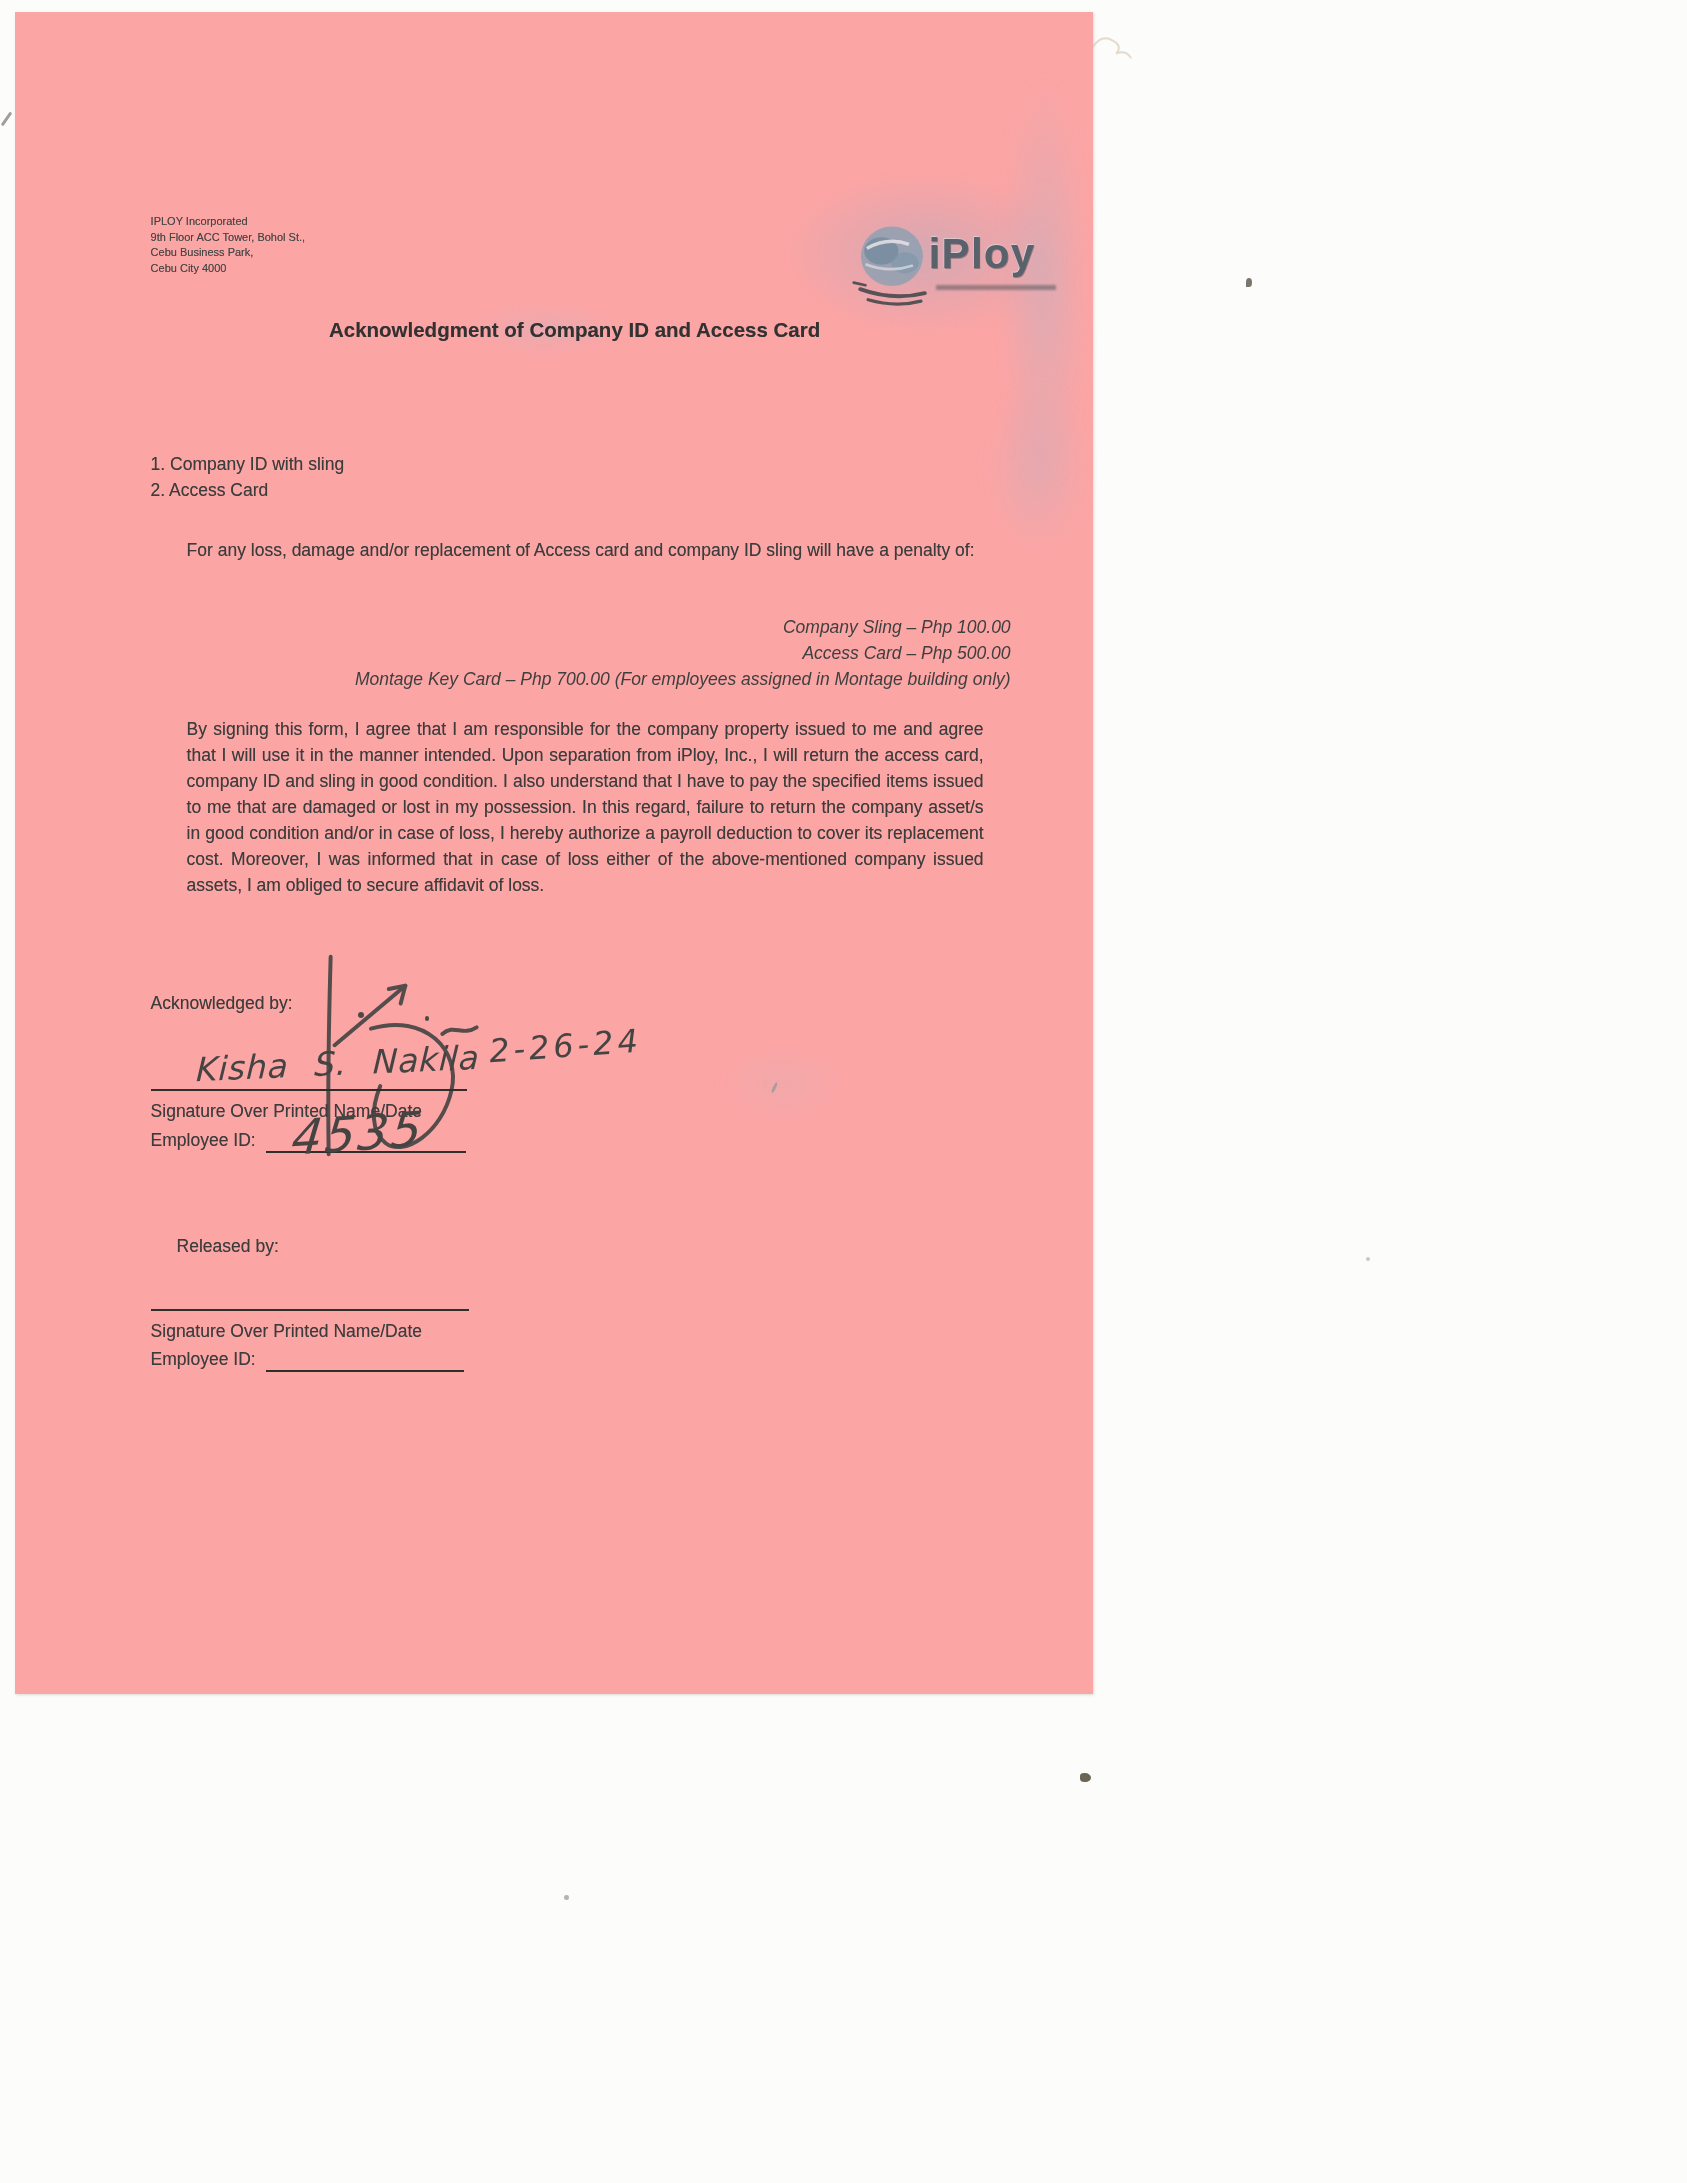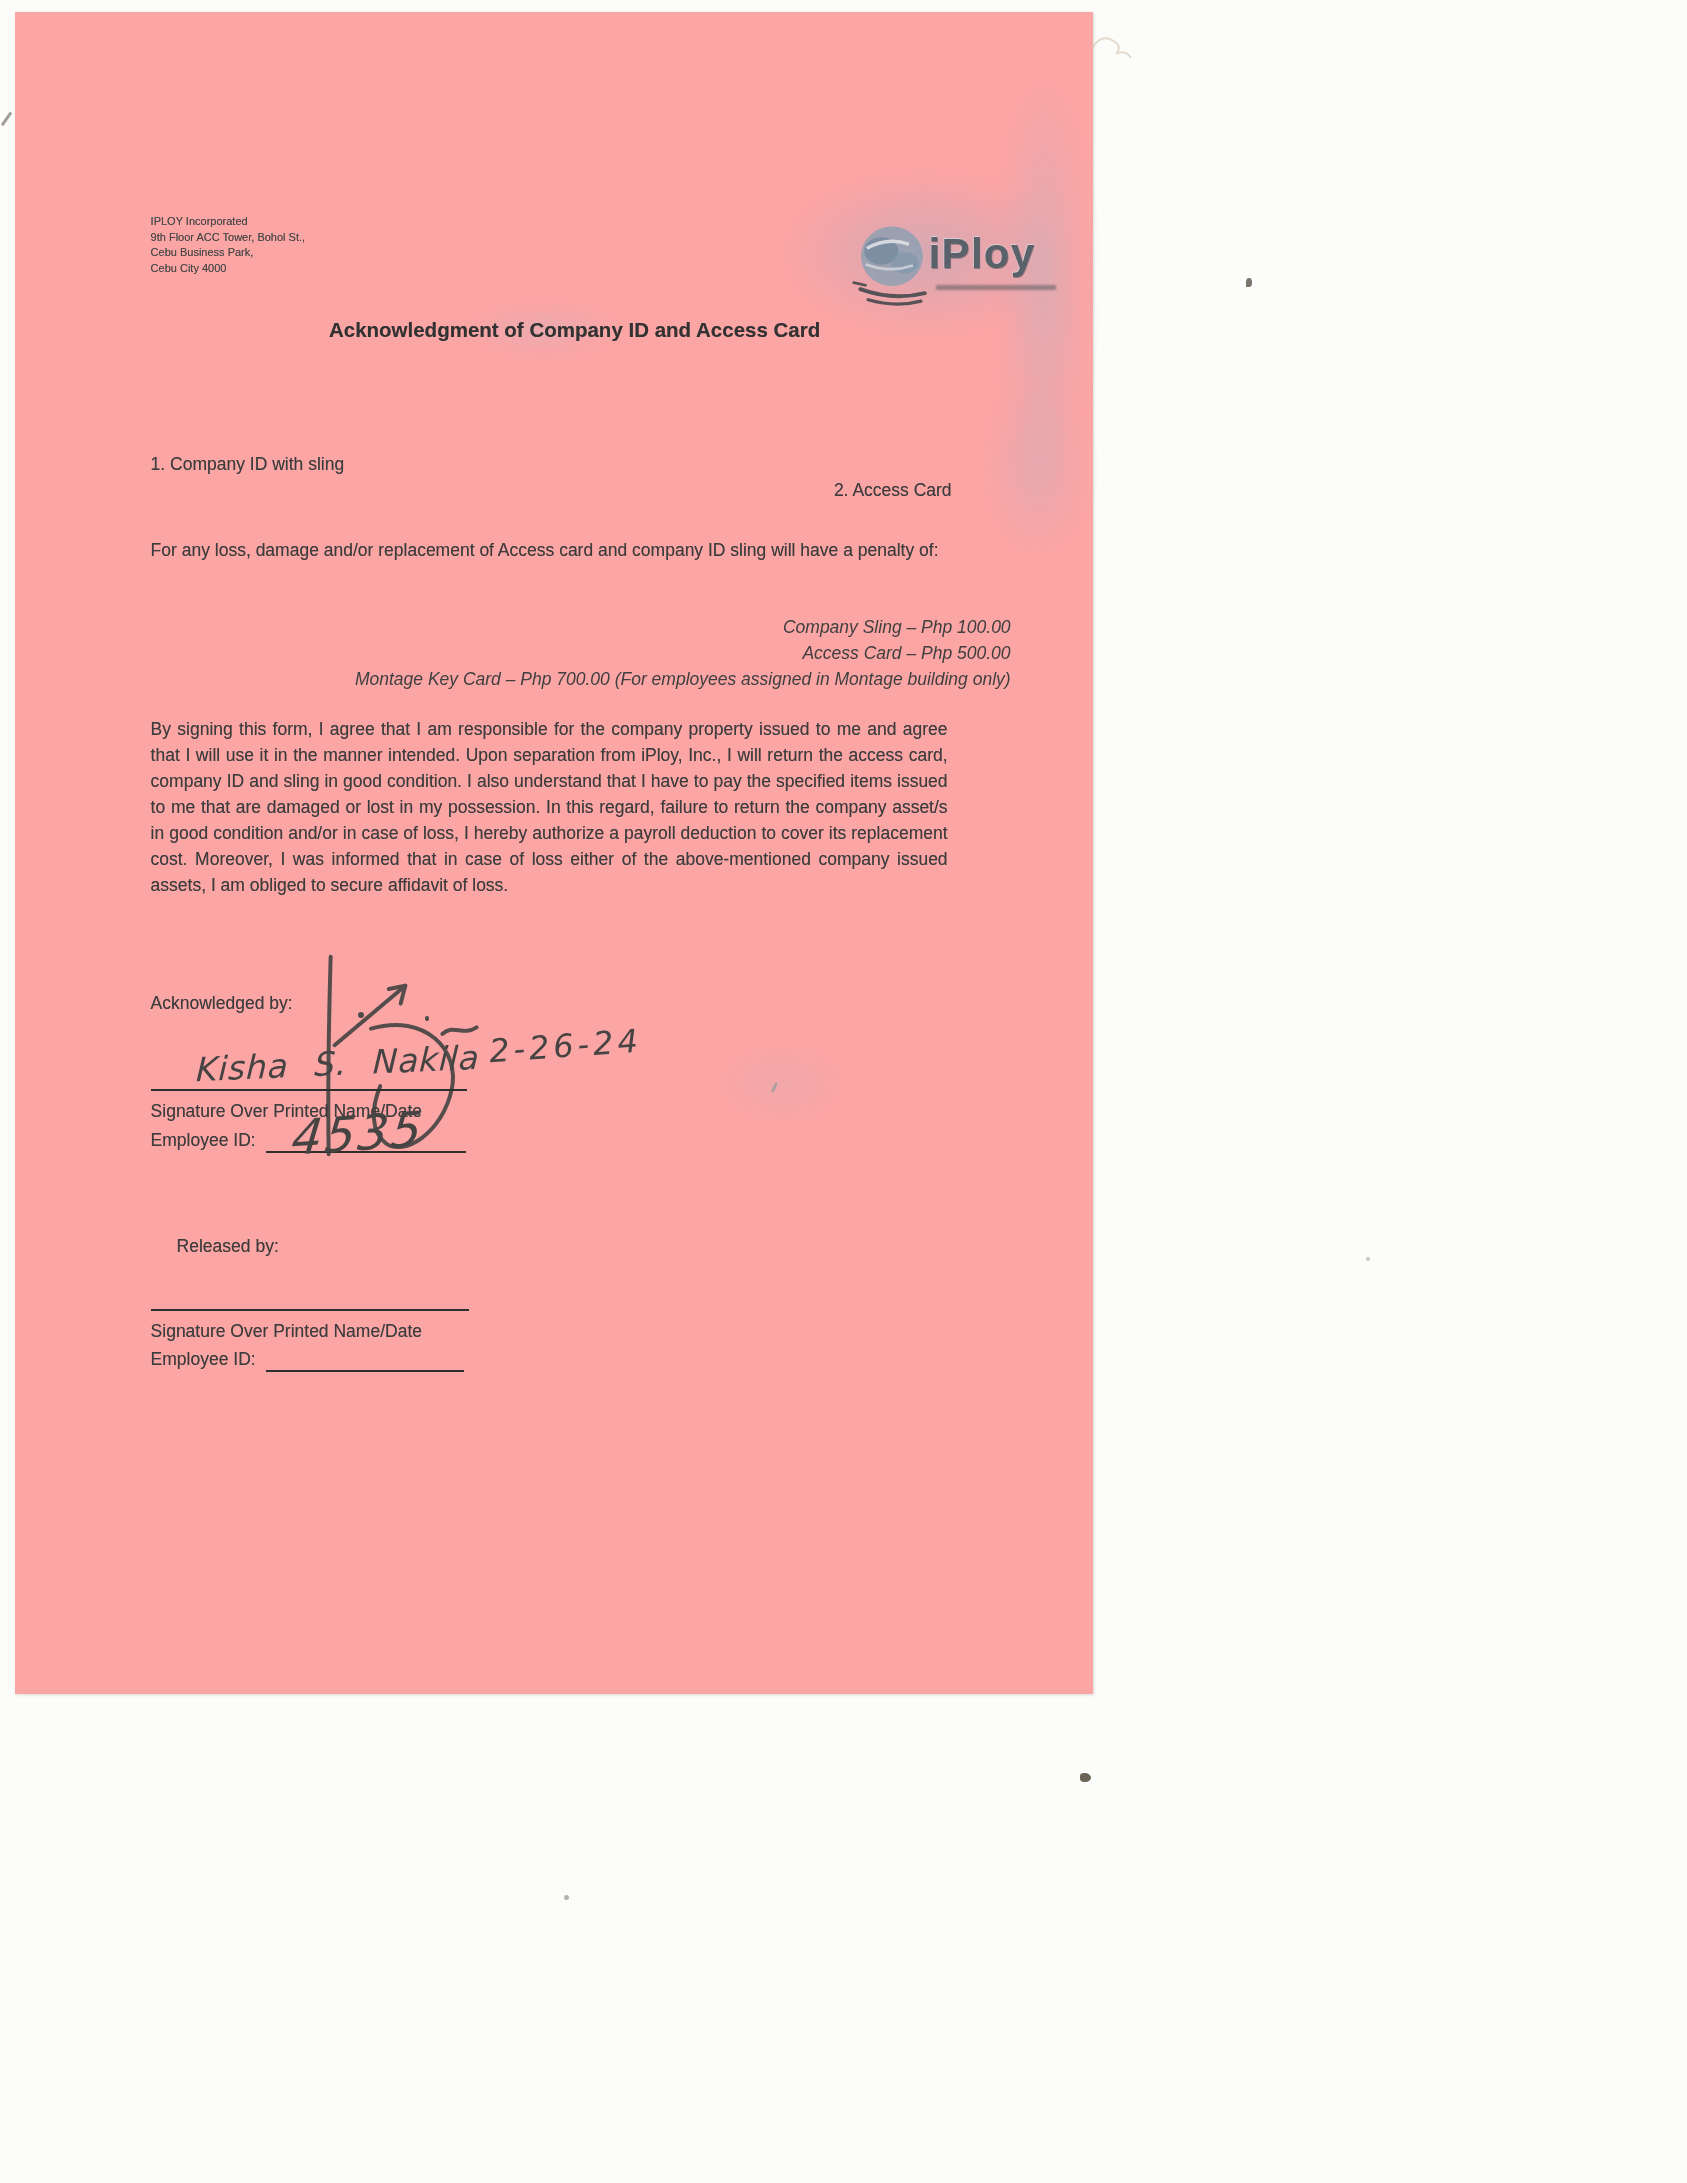--- a/index.html
+++ b/index.html
@@ -9,21 +9,21 @@
     font-family:"Liberation Sans","DejaVu Sans",sans-serif;
   }
   .paper{
     position:absolute;left:14.6px;top:12px;width:1078px;height:1682px;
     background:#fca5a5;
     box-shadow:0.7px 0.7px 2.6px rgba(120,120,115,0.25);
   }
   .abs{position:absolute;}
   .ink{color:#3c3c3c;text-shadow:0 0 0.4px rgba(70,70,70,0.55);}
   .body-text{font-size:17.5px;line-height:26px;}
-  .just{text-align:justify;}
+  .just{text-align:justify;margin-left:36px;}
   
   .address{left:136px;top:202px;font-size:11px;line-height:15.5px;color:#454545;}
   .doc-title{left:163px;top:306px;width:794px;text-align:center;font-size:20.5px;font-weight:700;color:#323232;}
   
   .stain{position:absolute;border-radius:50%;pointer-events:none;}
   .stain.logo-halo{left:767px;top:159px;width:284px;height:165px;background:radial-gradient(ellipse,rgba(140,175,205,.34),rgba(140,175,205,0) 70%);filter:blur(5.3px);}
   .stain.right-streak{left:986px;top:66px;width:86px;height:410px;background:radial-gradient(ellipse,rgba(150,185,212,.30),rgba(150,185,212,0) 72%);filter:blur(9.3px);}
   .stain.right-streak2{left:973px;top:370px;width:99px;height:172px;background:radial-gradient(ellipse,rgba(150,185,212,.22),rgba(150,185,212,0) 72%);filter:blur(9.3px);}
   .stain.title-tint{left:450px;top:291px;width:159px;height:53px;background:radial-gradient(ellipse,rgba(160,195,220,.20),rgba(160,195,220,0) 70%);filter:blur(6px);}
   .stain.mid-tint{left:701px;top:1032px;width:132px;height:79px;background:radial-gradient(ellipse,rgba(160,195,215,.12),rgba(160,195,215,0) 70%);filter:blur(6px);}
@@ -91,21 +91,21 @@
     <path d="M10,92 l18,4" stroke="#3e4448" stroke-width="4" fill="none" stroke-linecap="round"></path>
   </svg>
   <div class="abs logo-wordmark">iPloy</div>
   <div class="abs logo-tagline"></div>
 
   <div class="abs doc-title ink">Acknowledgment of Company ID and Access Card</div>
 
 
   <div class="abs items body-text ink">
     <div style="height:26px;">1. Company ID with sling</div>
-    <div style="height:26px;text-align:right;">2. Access Card</div>
+    <div style="height:26px;">2. Access Card</div>
   </div>
 
   <div class="abs penalty-intro body-text just ink">For any loss, damage and/or replacement of Access card and company ID sling will have a penalty of:</div>
 
   <div class="abs penalties body-text">
     <div>Company Sling – Php 100.00</div>
     <div>Access Card – Php 500.00</div>
     <div>Montage Key Card – Php 700.00 (For employees assigned in Montage building only)</div>
   </div>
 

